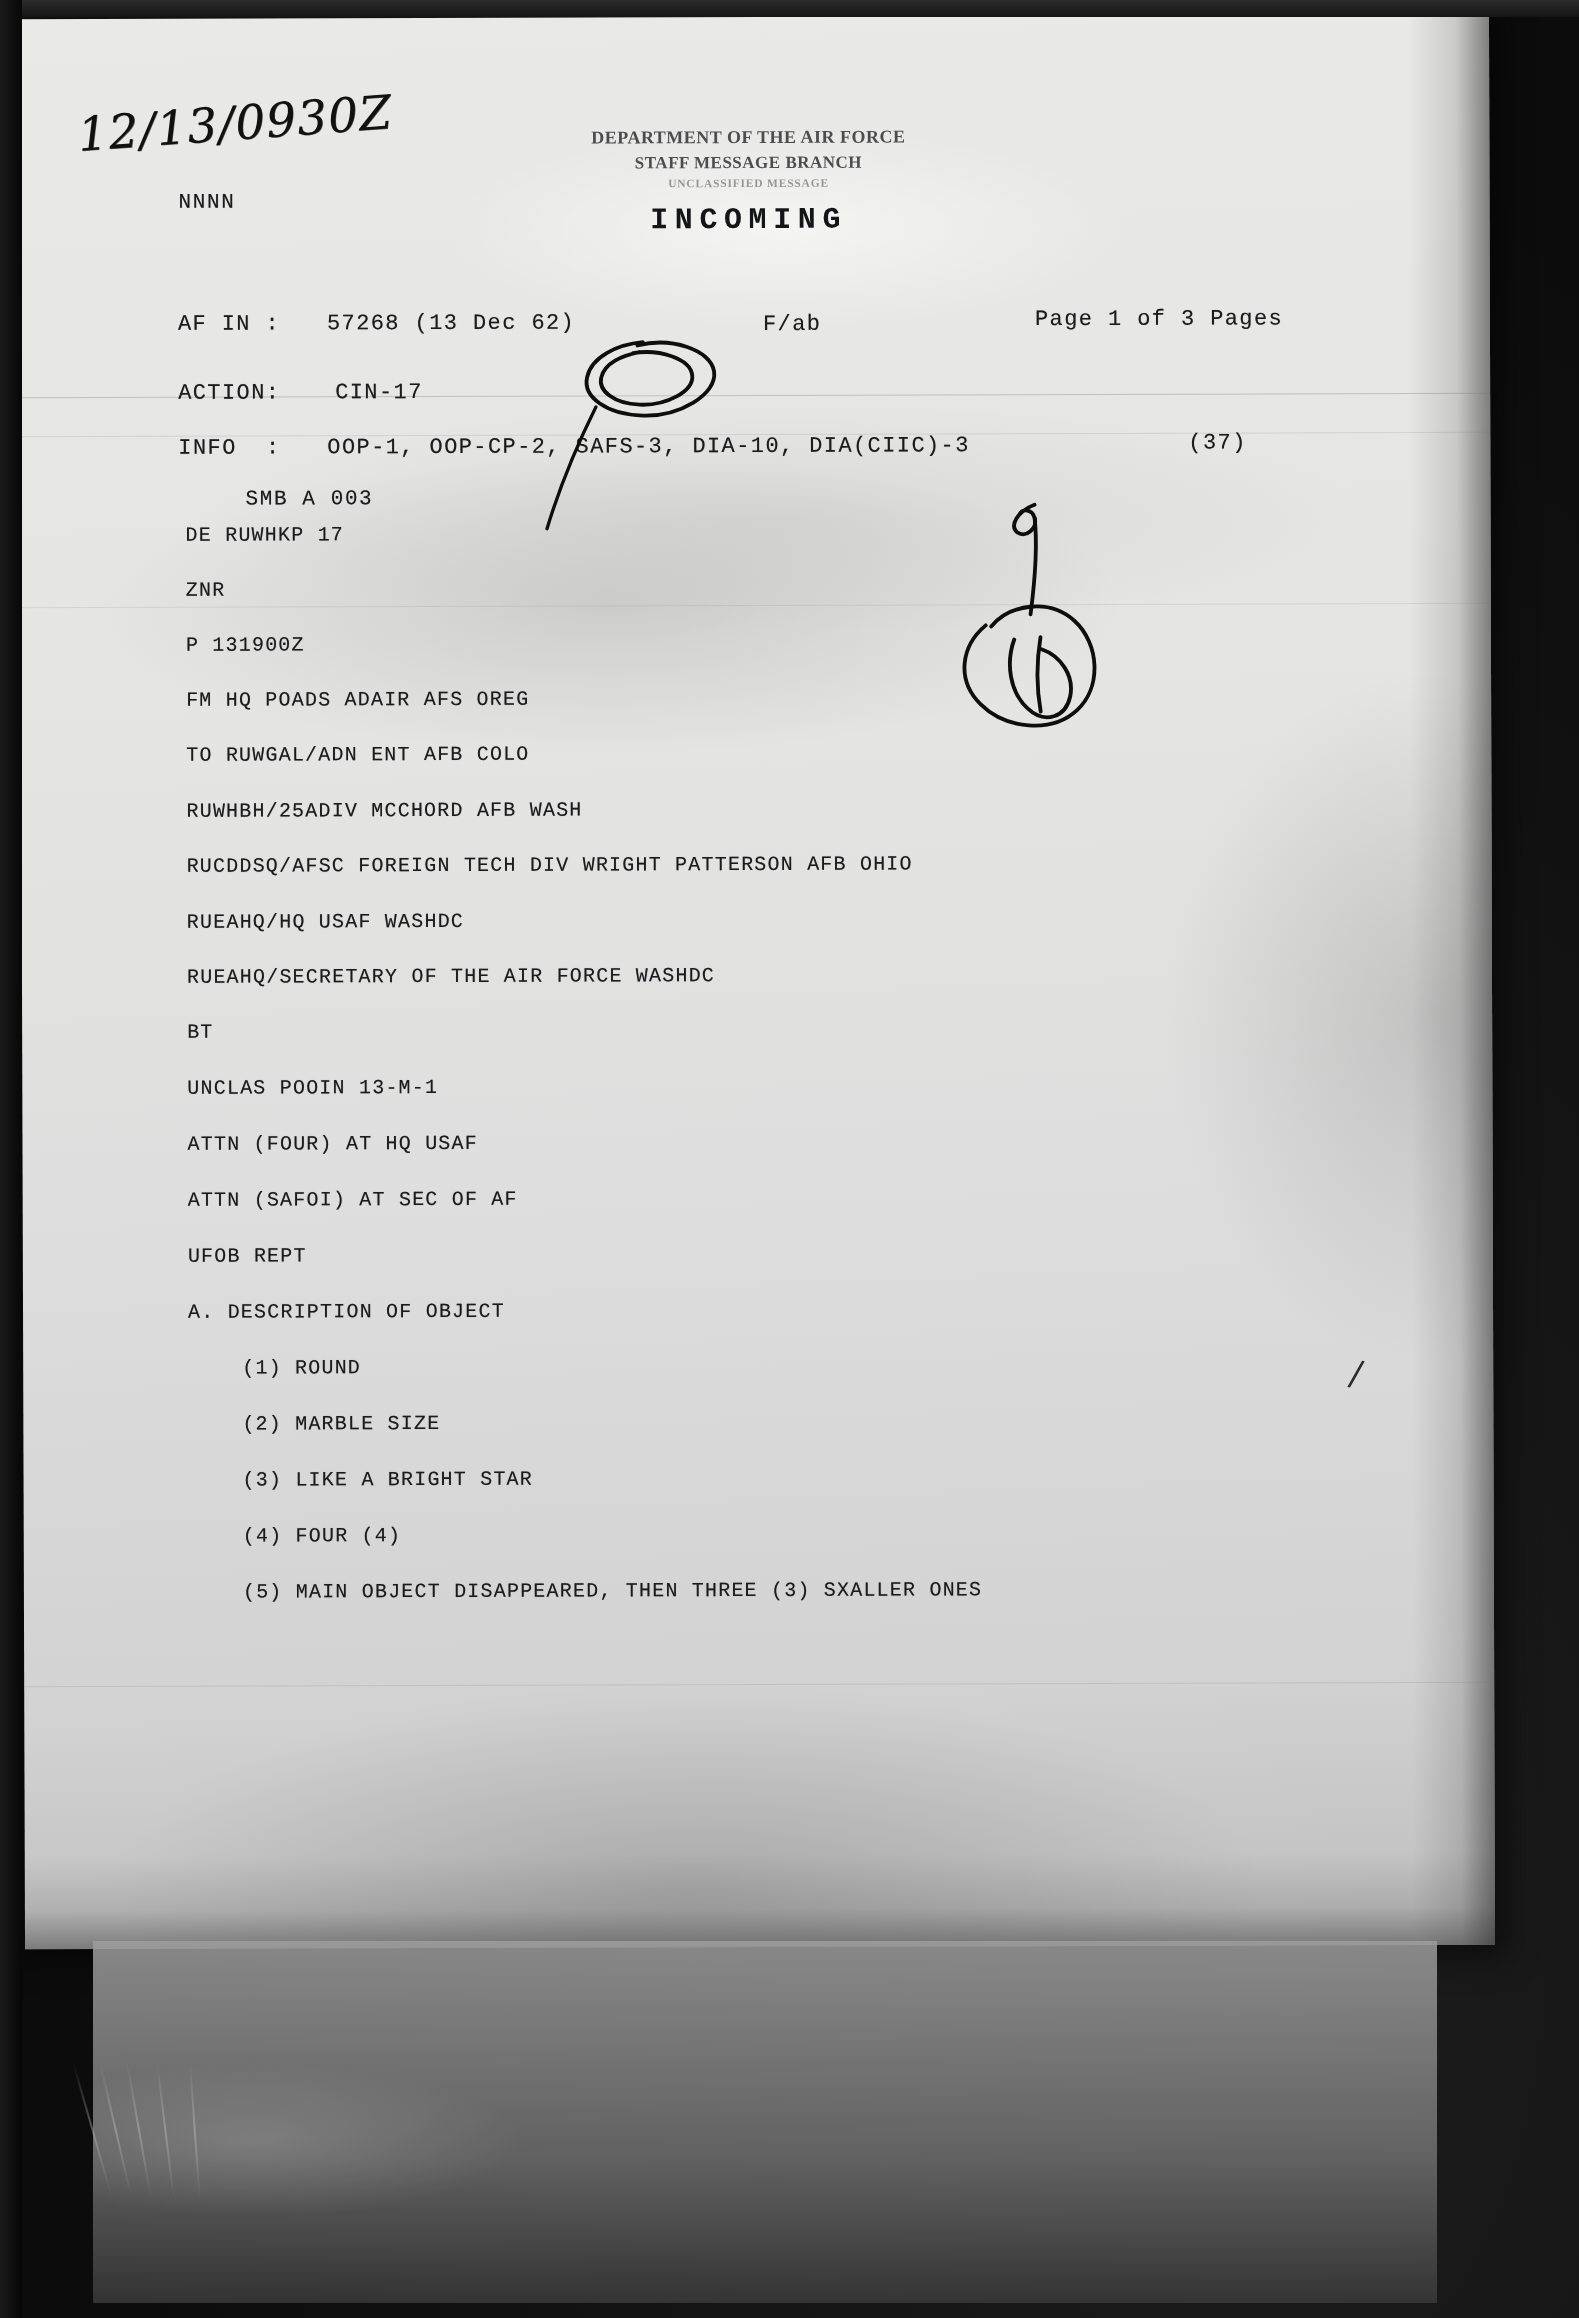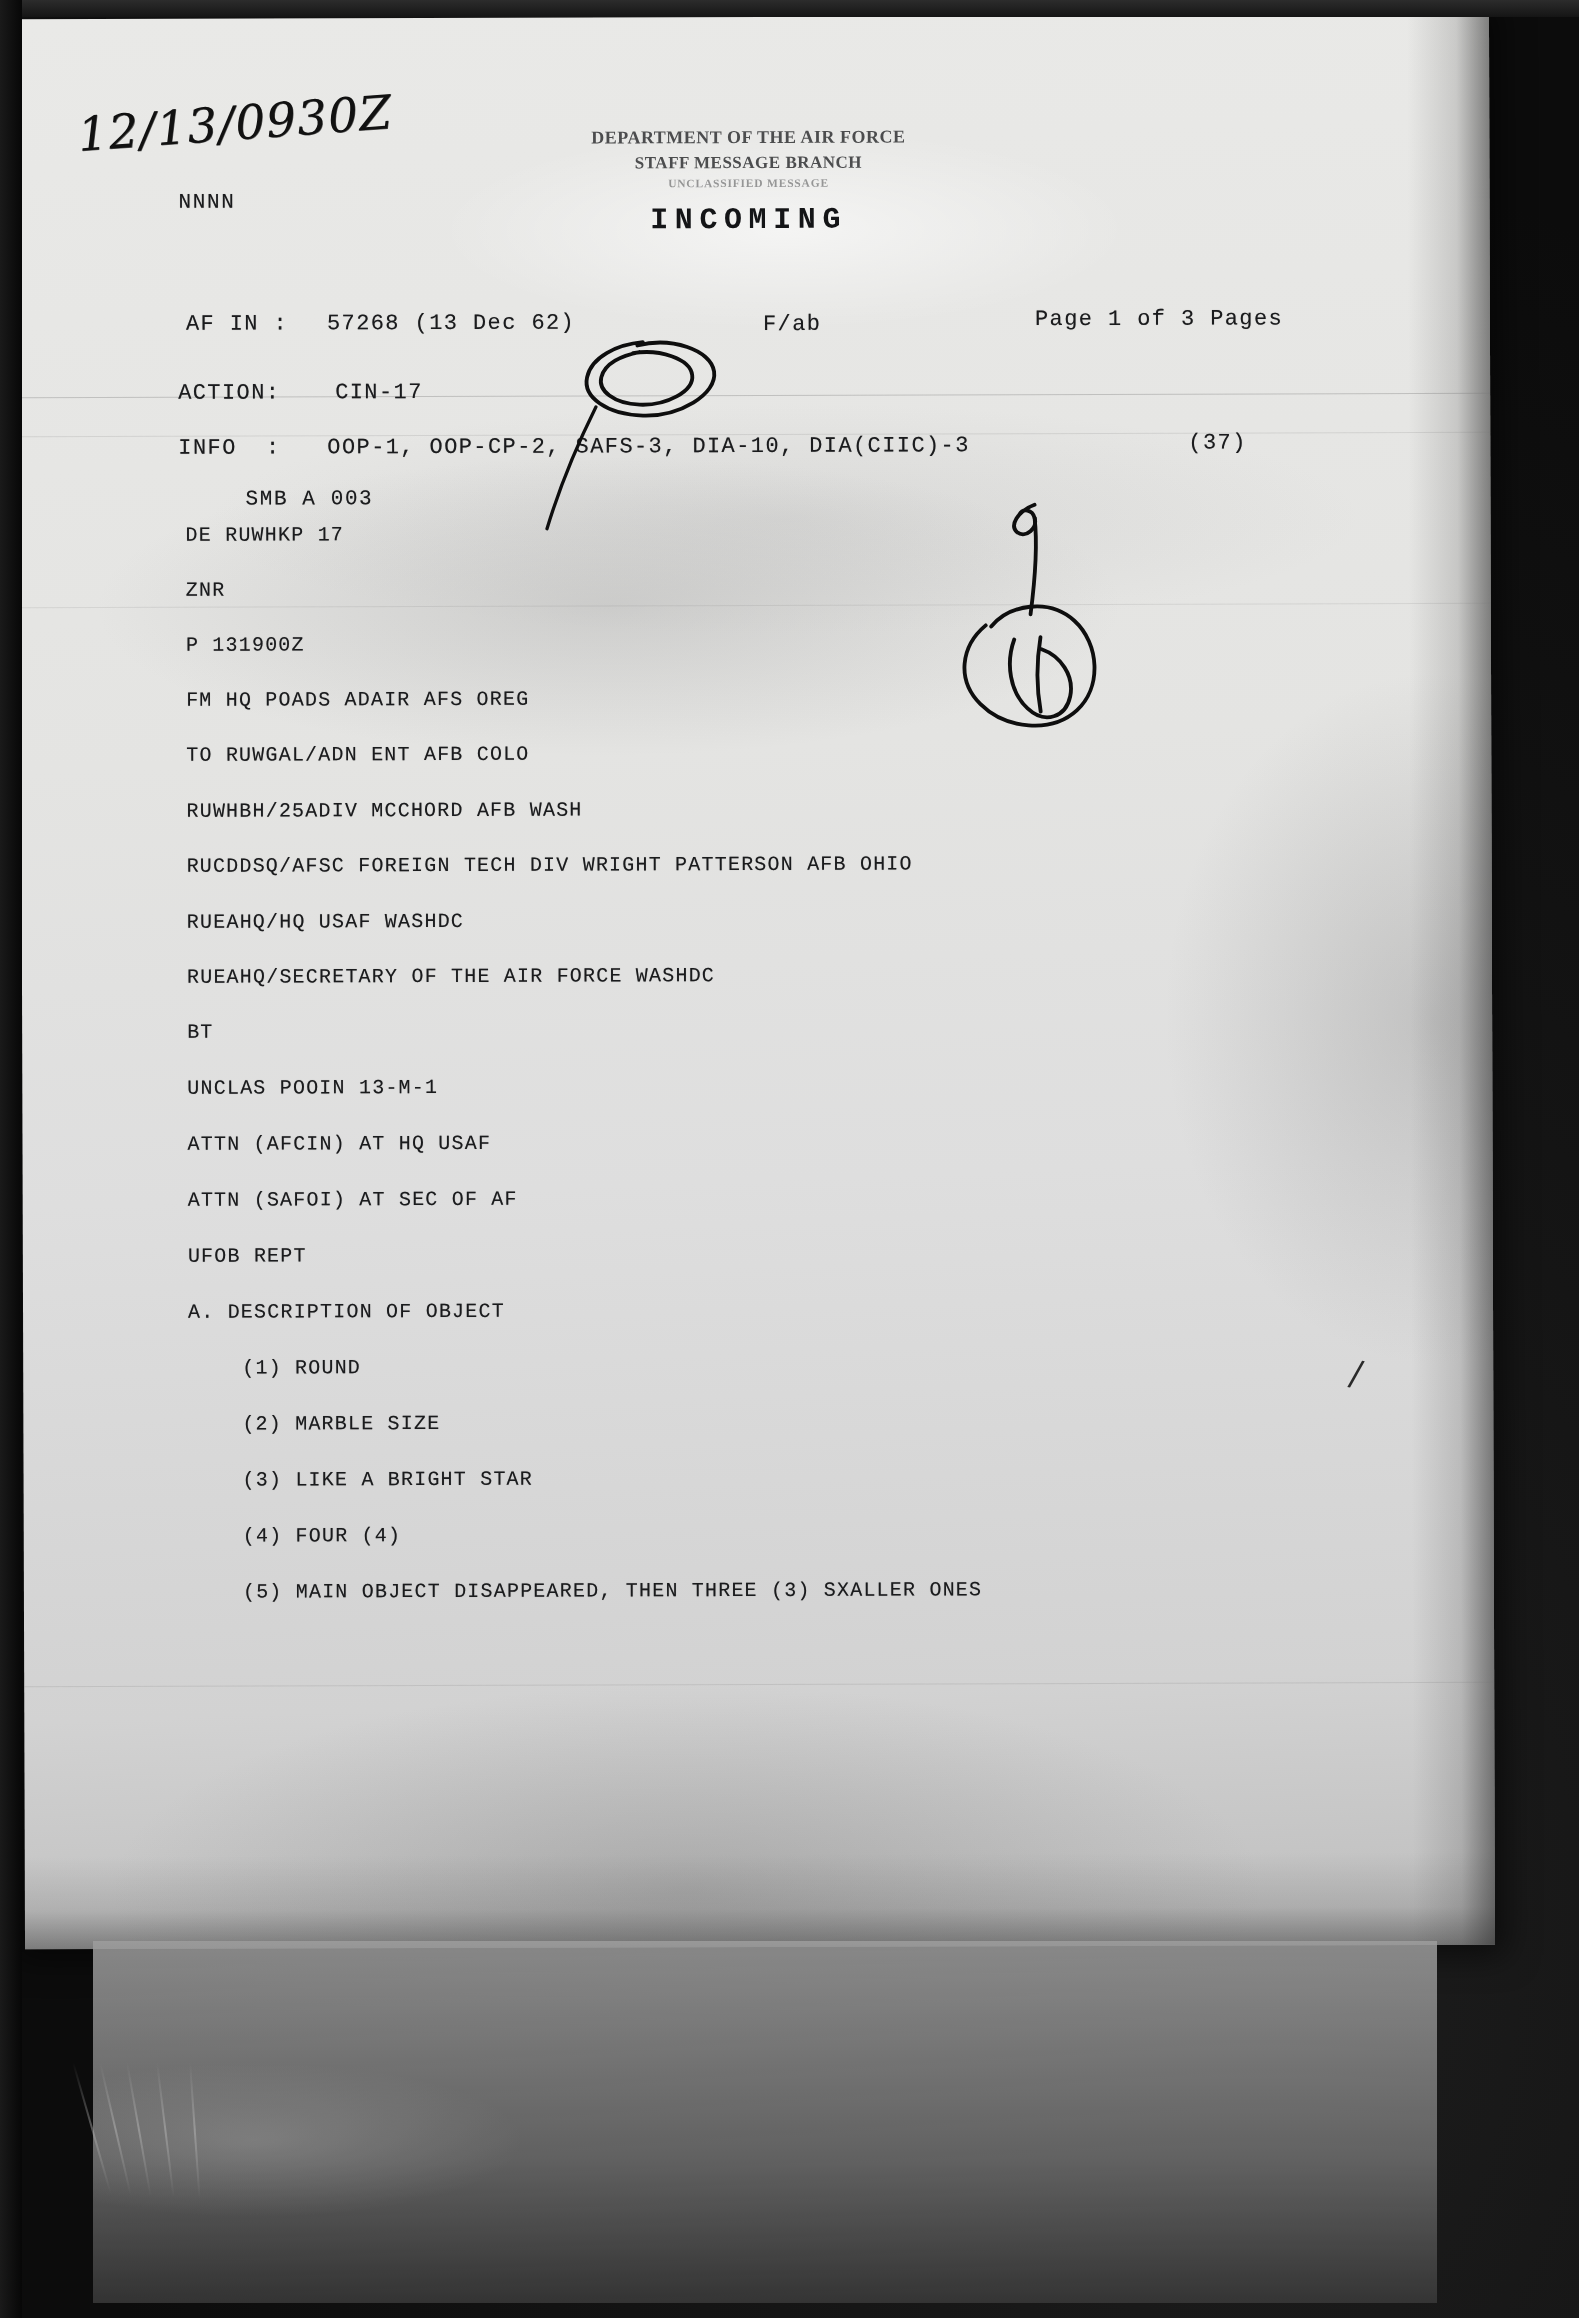--- a/index.html
+++ b/index.html
@@ -131,21 +131,21 @@
     font-size: 30px;
     font-weight: bold;
     letter-spacing: 6.6px;
     color: #141517;
   }
 
   #nnnn-mark { left: 159px; top: 172px; font-size: 21px; letter-spacing: 1.6px; }
 
   
   .hdr { font-size: 22px; letter-spacing: 1.4px; }
-  #hdr-afin-label { left: 158px; top: 293px; margin-left: 8px; }
+  #hdr-afin-label { left: 158px; top: 293px; }
   #hdr-afin-value { left: 307px; top: 293px; }
   #hdr-fab        { left: 743px; top: 295px; }
   #hdr-pageof     { left: 971px; top: 291px; margin-left: 44px; }
   #hdr-action-label { left: 158px; top: 362px; }
   #hdr-action-value { left: 307px; top: 362px; margin-left: 8px; }
   #hdr-info-label   { left: 158px; top: 417px; }
   #hdr-info-value   { left: 307px; top: 417px; }
   #hdr-info-count   { left: 1168px; top: 415px; }
   #hdr-smb          { left: 225px; top: 469px; font-size: 21px; letter-spacing: 1.6px; }
 
@@ -261,21 +261,21 @@
     <div class="tx body-line" style="top: 560px; text-align: center;">ZNR</div>
     <div class="tx body-line" style="top: 615px;">P 131900Z</div>
     <div class="tx body-line" style="top: 670px;">FM HQ POADS ADAIR AFS OREG</div>
     <div class="tx body-line" style="top: 725px;">TO RUWGAL/ADN ENT AFB COLO</div>
     <div class="tx body-line" style="top: 781px;">RUWHBH/25ADIV MCCHORD AFB WASH</div>
     <div class="tx body-line" style="top: 836px;">RUCDDSQ/AFSC FOREIGN TECH DIV WRIGHT PATTERSON AFB OHIO</div>
     <div class="tx body-line" style="top: 892px;">RUEAHQ/HQ USAF WASHDC</div>
     <div class="tx body-line" style="top: 947px;">RUEAHQ/SECRETARY OF THE AIR FORCE WASHDC</div>
     <div class="tx body-line" style="top: 1002px;">BT</div>
     <div class="tx body-line" style="top: 1058px;">UNCLAS POOIN 13-M-1</div>
-    <div class="tx body-line" style="top: 1114px;">ATTN (AFCIN) AT HQ USAF</div>
+    <div class="tx body-line" style="top: 1114px;">ATTN (FOUR) AT HQ USAF</div>
     <div class="tx body-line" style="top: 1170px;">ATTN (SAFOI) AT SEC OF AF</div>
     <div class="tx body-line" style="top: 1226px;">UFOB REPT</div>
     <div class="tx body-line" style="top: 1282px;">A. DESCRIPTION OF OBJECT</div>
 
     <div class="tx body-line" style="top: 1338px; left: 219px;">(1) ROUND</div>
     <div class="tx body-line" style="top: 1394px; left: 219px;">(2) MARBLE SIZE</div>
     <div class="tx body-line" style="top: 1450px; left: 219px;">(3) LIKE A BRIGHT STAR</div>
     <div class="tx body-line" style="top: 1506px; left: 219px;">(4) FOUR (4)</div>
     <div class="tx body-line" style="top: 1562px; left: 219px;">(5) MAIN OBJECT DISAPPEARED, THEN THREE (3) SXALLER ONES</div>
 

